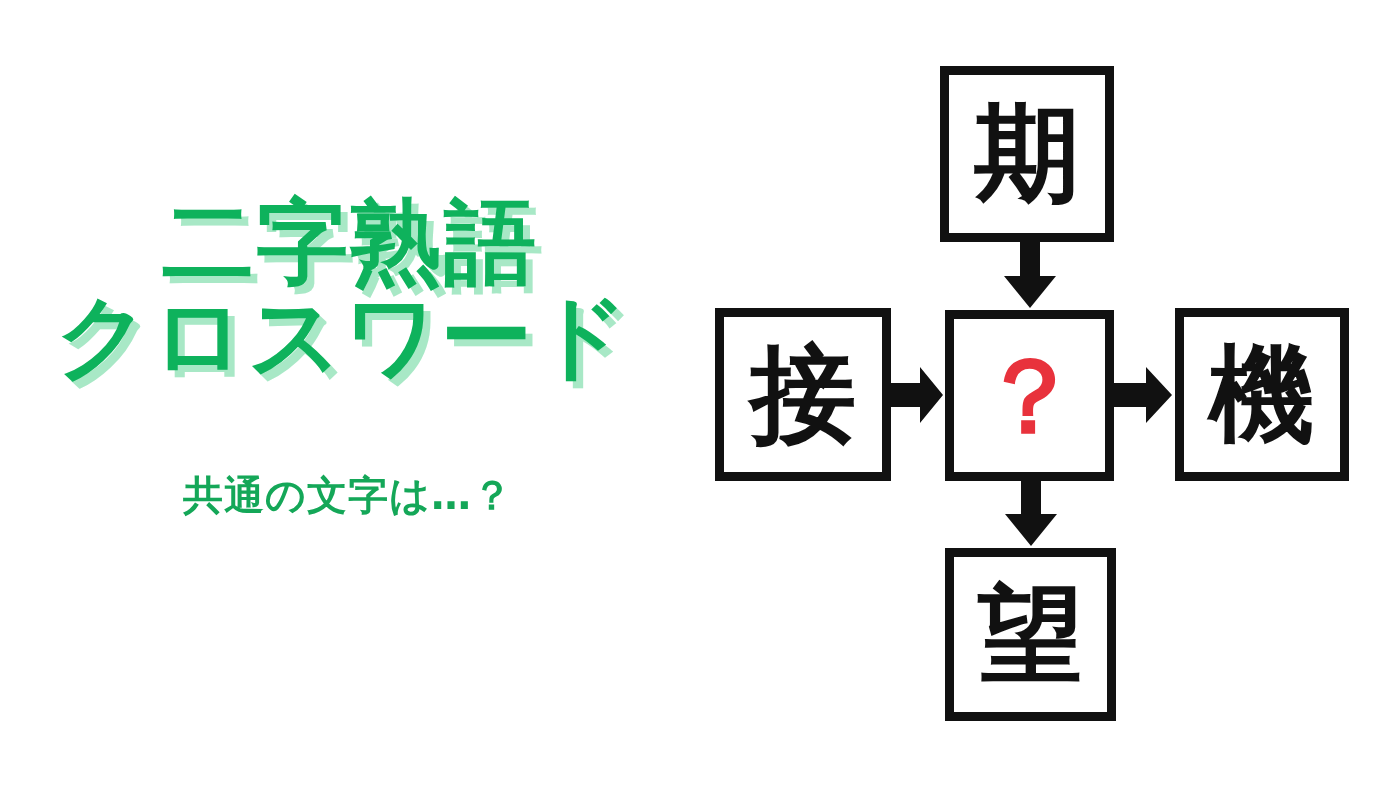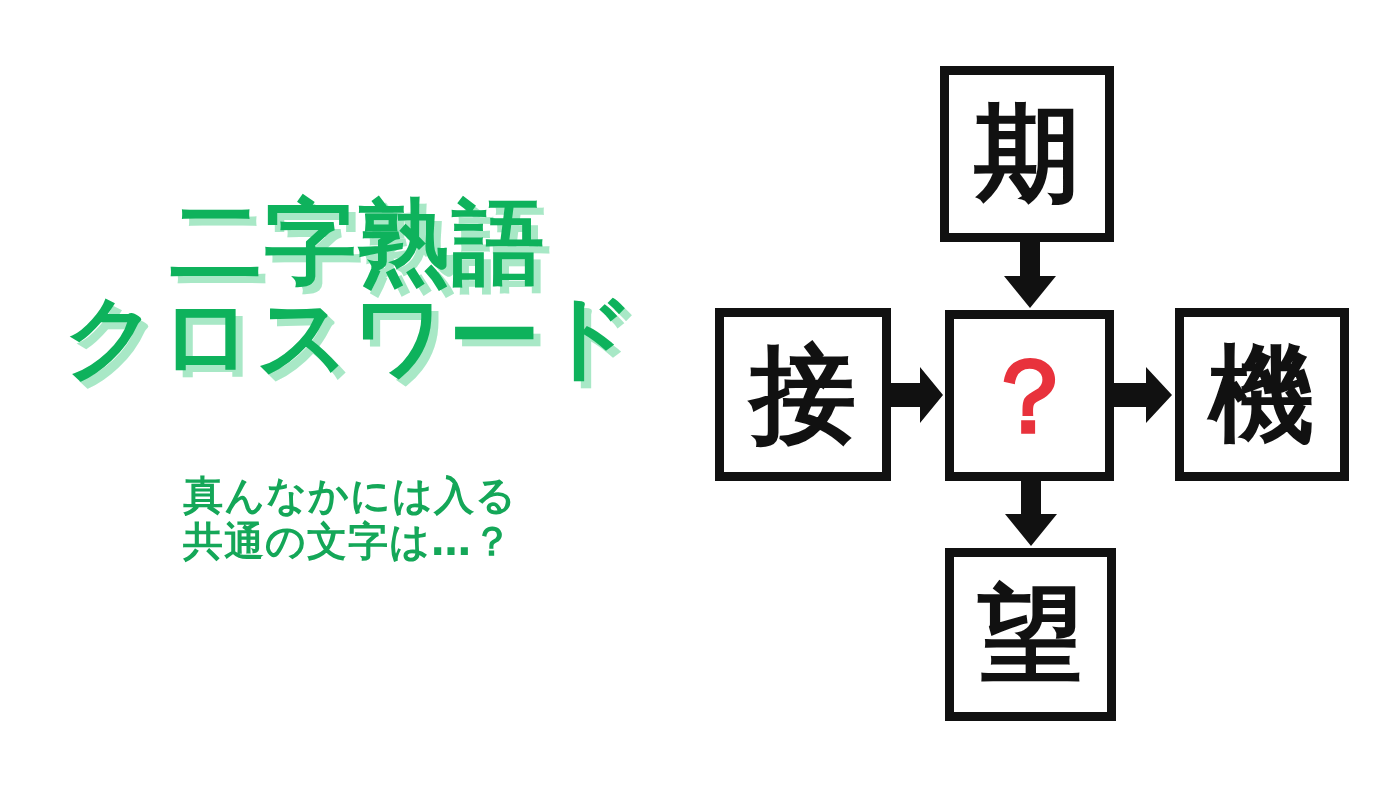--- a/index.html
+++ b/index.html
@@ -26,21 +26,20 @@
     width: 700px;
     height: 788px;
   }
 
   .title-block {
     position: absolute;
     left: 0;
     top: 196px;
     width: 700px;
     text-align: center;
-    padding-left: 8px;
   }
   .title-line {
     display: block;
     font-family: "DejaVu Sans", "Liberation Sans", sans-serif;
     font-weight: 700;
     font-size: 92px;
     line-height: 1.02;
     letter-spacing: 2px;
     color: #0eb25c;
     text-shadow: 7px 7px 0 #a8e8c6;
@@ -126,21 +125,20 @@
 <div id="stage">
 
   <div id="promo">
 
     <div class="title-block">
       <span class="title-line line1">二字熟語</span>
       <span class="title-line line2">クロスワード</span>
     </div>
 
     <div class="subtitle-block">
-      <span class="subtitle-line sub1">真んなかには入る</span>
       <span class="subtitle-line sub2">共通の文字は…？</span>
     </div>
 
   </div>
 
   <div id="puzzle">
 
     <div class="cell cell-top">
       <span class="glyph">期</span>
     </div>

